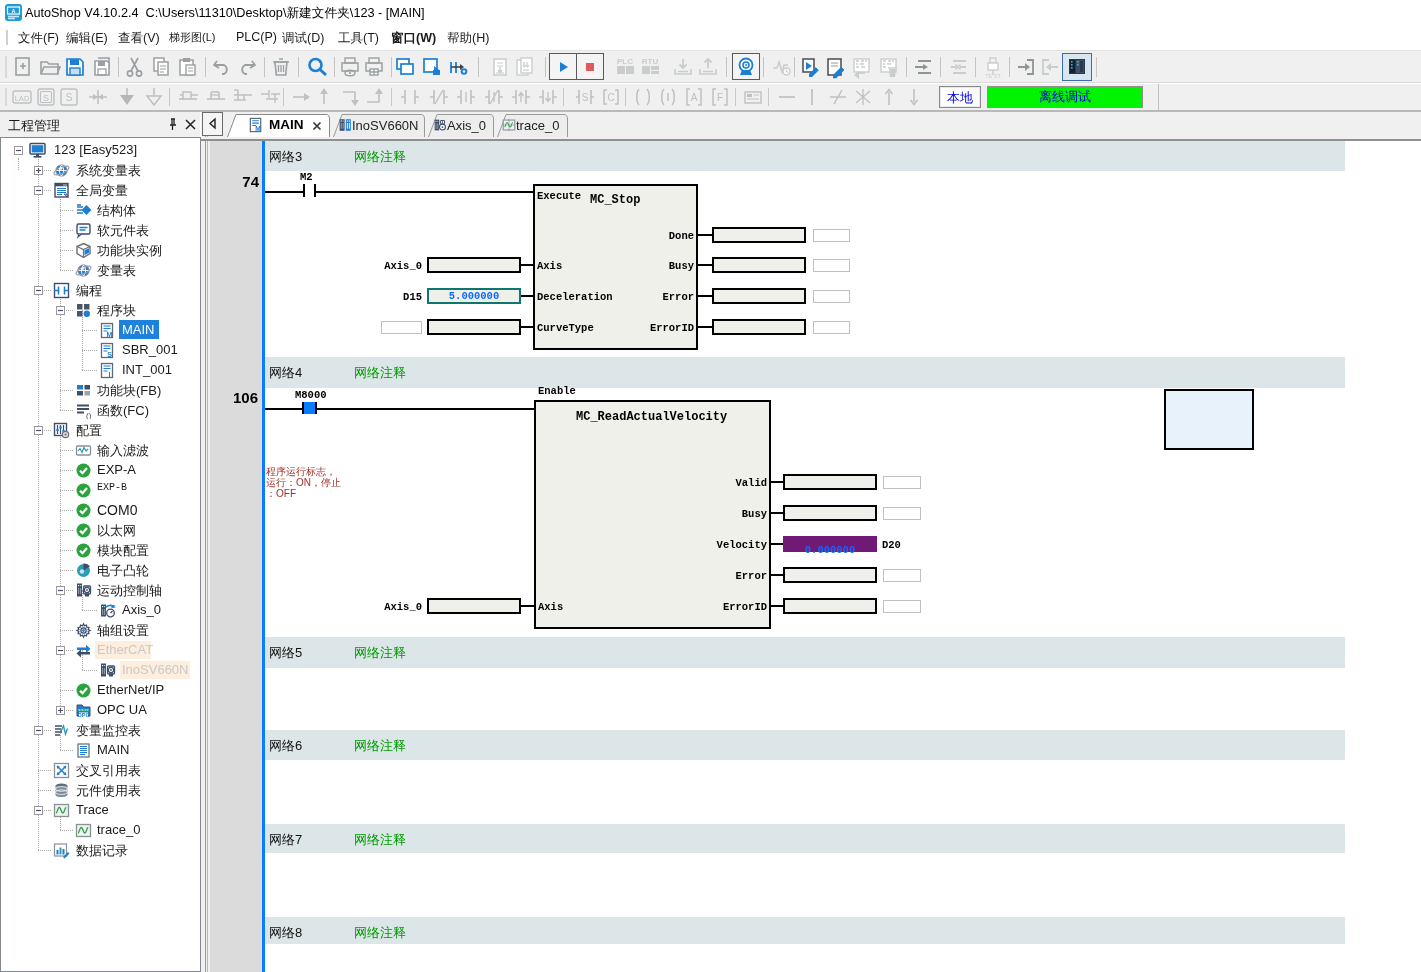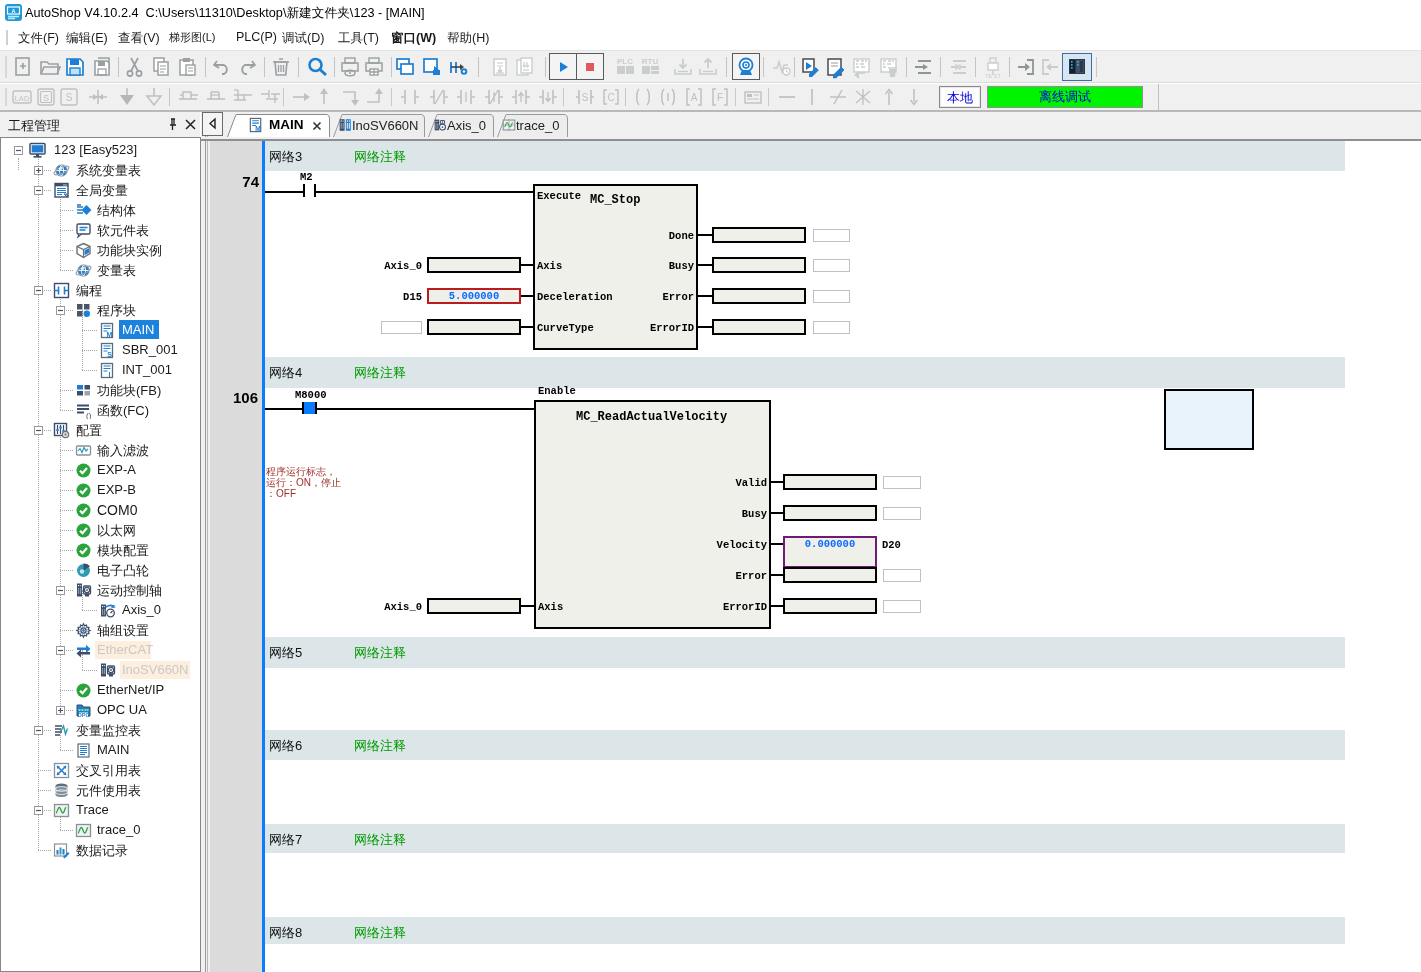--- a/index.html
+++ b/index.html
@@ -593,21 +593,21 @@
     </svg>
   </div>
 <div class="abs" style="left:97px;top:462px;font-size:13px;color:#1a1a1a;white-space:nowrap;">EXP-A</div>
 <div class="abs" style="left:60px;top:490px;width:13px;height:1px;border-top:1px dotted #a8a8a8;"></div>
 <div class="abs" style="left:75px;top:482px;width:17px;height:17px;">
     <svg width="17" height="17" viewBox="0 0 17 17" fill="none">
       <circle cx="8.5" cy="8.5" r="7" fill="#2aa33c"></circle>
       <path d="M5 8.7l2.5 2.5L12 6" stroke="#fff" stroke-width="2.2" fill="none"></path>
     </svg>
   </div>
-<div class="abs" style="left:97px;top:482px;font-size:13px;color:#1a1a1a;white-space:nowrap;">EXP-B</div>
+<div class="abs" style="left:97px;top:482px;font-size:10px;color:#1a1a1a;white-space:nowrap;font-family:Liberation Mono, monospace;">EXP-B</div>
 <div class="abs" style="left:60px;top:510px;width:13px;height:1px;border-top:1px dotted #a8a8a8;"></div>
 <div class="abs" style="left:75px;top:502px;width:17px;height:17px;">
     <svg width="17" height="17" viewBox="0 0 17 17" fill="none">
       <circle cx="8.5" cy="8.5" r="7" fill="#2aa33c"></circle>
       <path d="M5 8.7l2.5 2.5L12 6" stroke="#fff" stroke-width="2.2" fill="none"></path>
     </svg>
   </div>
 <div class="abs" style="left:97px;top:502px;font-size:14px;color:#1a1a1a;white-space:nowrap;">COM0</div>
 <div class="abs" style="left:60px;top:530px;width:13px;height:1px;border-top:1px dotted #a8a8a8;"></div>
 <div class="abs" style="left:75px;top:522px;width:17px;height:17px;">
@@ -903,21 +903,21 @@
 <div class="abs" style="left:537px;top:190px;font-size:10.5px;font-family:'Liberation Mono',monospace;font-weight:bold;color:#000;white-space:nowrap;">Execute</div>
 <div class="abs" style="left:590px;top:193px;font-size:12px;font-family:'Liberation Mono',monospace;font-weight:bold;color:#000;white-space:nowrap;">MC_Stop</div>
 <div class="abs" style="left:537px;top:260px;font-size:10.5px;font-family:'Liberation Mono',monospace;font-weight:bold;color:#000;white-space:nowrap;">Axis</div>
 <div class="abs" style="left:521px;top:264px;width:12px;height:2px;background:#000;"></div>
 <div class="abs" style="left:537px;top:291px;font-size:10.5px;font-family:'Liberation Mono',monospace;font-weight:bold;color:#000;white-space:nowrap;">Deceleration</div>
 <div class="abs" style="left:521px;top:295px;width:12px;height:2px;background:#000;"></div>
 <div class="abs" style="left:537px;top:322px;font-size:10.5px;font-family:'Liberation Mono',monospace;font-weight:bold;color:#000;white-space:nowrap;">CurveType</div>
 <div class="abs" style="left:521px;top:326px;width:12px;height:2px;background:#000;"></div>
 <div class="abs" style="left:427px;top:257.0px;width:94px;height:16px;background:#f0f0ea;border:2px solid #000;"></div>
 <div class="abs" style="left:222px;top:260px;width:200px;text-align:right;font-size:10.5px;font-family:'Liberation Mono',monospace;font-weight:bold;color:#000;white-space:nowrap;">Axis_0</div>
-<div class="abs" style="left:427px;top:288.0px;width:94px;height:16px;background:#f0f0ea;border:2px solid #b91c1c;">
+<div class="abs" style="left:427px;top:288.0px;width:94px;height:16px;background:#f0f0ea;border:2px solid #0f766e;">
     <div style="text-align:center;font-size:10.5px;font-family:'Liberation Mono',monospace;font-weight:bold;color:#0a6cff;line-height:12px;">5.000000</div>
   </div>
 <div class="abs" style="left:222px;top:291px;width:200px;text-align:right;font-size:10.5px;font-family:'Liberation Mono',monospace;font-weight:bold;color:#000;white-space:nowrap;">D15</div>
 <div class="abs" style="left:427px;top:319.0px;width:94px;height:16px;background:#f0f0ea;border:2px solid #000;"></div>
 <div class="abs" style="left:381px;top:320.5px;width:41px;height:13px;background:#fff;border:1px solid #c0c0c0;"></div>
 <div class="abs" style="left:494px;top:230px;width:200px;text-align:right;font-size:10.5px;font-family:'Liberation Mono',monospace;font-weight:bold;color:#000;white-space:nowrap;">Done</div>
 <div class="abs" style="left:698px;top:234px;width:14px;height:2px;background:#000;"></div>
 <div class="abs" style="left:712px;top:227.0px;width:94px;height:16px;background:#f0f0ea;border:2px solid #000;"></div>
 <div class="abs" style="left:813px;top:228.5px;width:37px;height:13px;background:#fff;border:1px solid #c0c0c0;"></div>
 <div class="abs" style="left:494px;top:260px;width:200px;text-align:right;font-size:10.5px;font-family:'Liberation Mono',monospace;font-weight:bold;color:#000;white-space:nowrap;">Busy</div>
@@ -950,21 +950,21 @@
 <div class="abs" style="left:567px;top:477px;width:200px;text-align:right;font-size:10.5px;font-family:'Liberation Mono',monospace;font-weight:bold;color:#000;white-space:nowrap;">Valid</div>
 <div class="abs" style="left:771px;top:481px;width:12px;height:2px;background:#000;"></div>
 <div class="abs" style="left:783px;top:474.0px;width:94px;height:16px;background:#f0f0ea;border:2px solid #000;"></div>
 <div class="abs" style="left:883px;top:475.5px;width:38px;height:13px;background:#fff;border:1px solid #c0c0c0;"></div>
 <div class="abs" style="left:567px;top:508px;width:200px;text-align:right;font-size:10.5px;font-family:'Liberation Mono',monospace;font-weight:bold;color:#000;white-space:nowrap;">Busy</div>
 <div class="abs" style="left:771px;top:512px;width:12px;height:2px;background:#000;"></div>
 <div class="abs" style="left:783px;top:505.0px;width:94px;height:16px;background:#f0f0ea;border:2px solid #000;"></div>
 <div class="abs" style="left:883px;top:506.5px;width:38px;height:13px;background:#fff;border:1px solid #c0c0c0;"></div>
 <div class="abs" style="left:567px;top:539px;width:200px;text-align:right;font-size:10.5px;font-family:'Liberation Mono',monospace;font-weight:bold;color:#000;white-space:nowrap;">Velocity</div>
 <div class="abs" style="left:771px;top:543px;width:12px;height:2px;background:#000;"></div>
-<div class="abs" style="left:783px;top:536.0px;width:94px;height:32px;background:#f0f0ea;border:2px solid #701a75;">
+<div class="abs" style="left:783px;top:536.0px;width:94px;height:16px;background:#f0f0ea;border:8px solid #701a75;">
     <div style="text-align:center;font-size:10.5px;font-family:'Liberation Mono',monospace;font-weight:bold;color:#0a6cff;line-height:12px;">0.000000</div>
   </div>
 <div class="abs" style="left:882px;top:539px;font-size:10.5px;font-family:'Liberation Mono',monospace;font-weight:bold;color:#000;white-space:nowrap;">D20</div>
 <div class="abs" style="left:567px;top:570px;width:200px;text-align:right;font-size:10.5px;font-family:'Liberation Mono',monospace;font-weight:bold;color:#000;white-space:nowrap;">Error</div>
 <div class="abs" style="left:771px;top:574px;width:12px;height:2px;background:#000;"></div>
 <div class="abs" style="left:783px;top:567.0px;width:94px;height:16px;background:#f0f0ea;border:2px solid #000;"></div>
 <div class="abs" style="left:883px;top:568.5px;width:38px;height:13px;background:#fff;border:1px solid #c0c0c0;"></div>
 <div class="abs" style="left:567px;top:601px;width:200px;text-align:right;font-size:10.5px;font-family:'Liberation Mono',monospace;font-weight:bold;color:#000;white-space:nowrap;">ErrorID</div>
 <div class="abs" style="left:771px;top:605px;width:12px;height:2px;background:#000;"></div>
 <div class="abs" style="left:783px;top:598.0px;width:94px;height:16px;background:#f0f0ea;border:2px solid #000;"></div>

